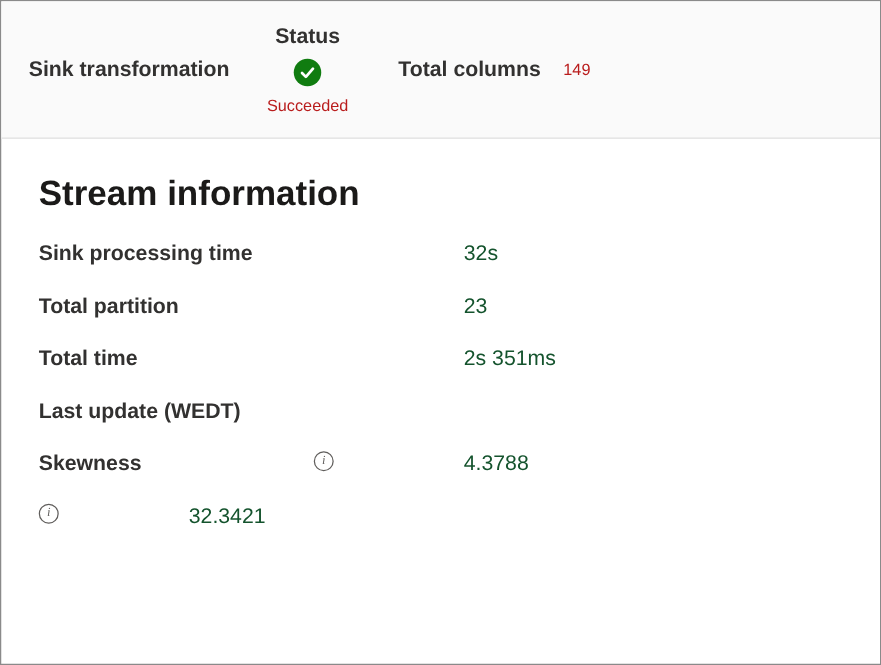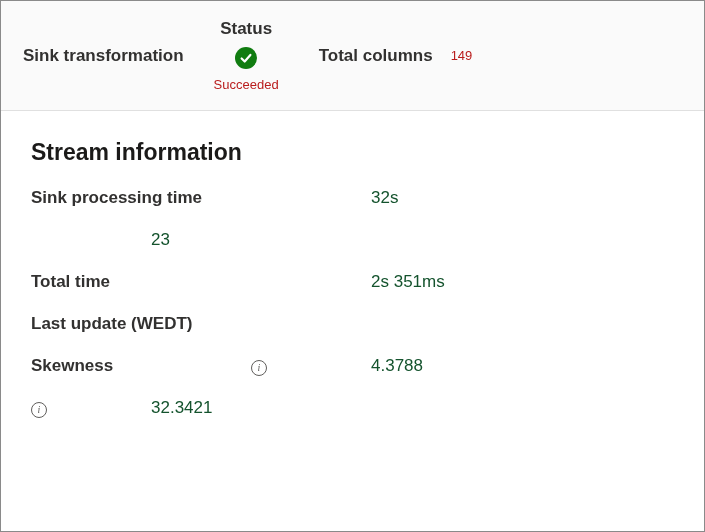--- a/index.html
+++ b/index.html
@@ -54,28 +54,28 @@
       flex-shrink: 0;
     }
     .success-icon svg {
       width: 14px;
       height: 14px;
     }
     .content {
       padding: 28px 30px;
     }
     .section-title {
-      font-size: 23px;
+      font-size: 28px;
       font-weight: 700;
       color: #1b1a19;
       margin-bottom: 22px;
     }
     .info-row {
       display: flex;
-      align-items: flex-end;
+      align-items: flex-start;
       margin-bottom: 22px;
     }
     .info-label {
       font-size: 17px;
       font-weight: 600;
       color: #323130;
       width: 220px;
       flex-shrink: 0;
     }
     .info-icon-slot {
@@ -123,20 +123,21 @@
 
 <div class="content">
   <div class="section-title">Stream information</div>
   <div id="info-list">
       <div class="info-row">
         <div class="info-label">Sink processing time</div>
         <div class="info-icon-slot"></div>
         <div class="info-value">32s</div>
       </div>
       <div class="info-row">
+        <div class="info-label">Total partition</div>
         <div class="info-icon-slot"></div>
         <div class="info-value">23</div>
       </div>
       <div class="info-row">
         <div class="info-label">Total time</div>
         <div class="info-icon-slot"></div>
         <div class="info-value">2s 351ms</div>
       </div>
       <div class="info-row">
         <div class="info-label">Last update (WEDT)</div>

